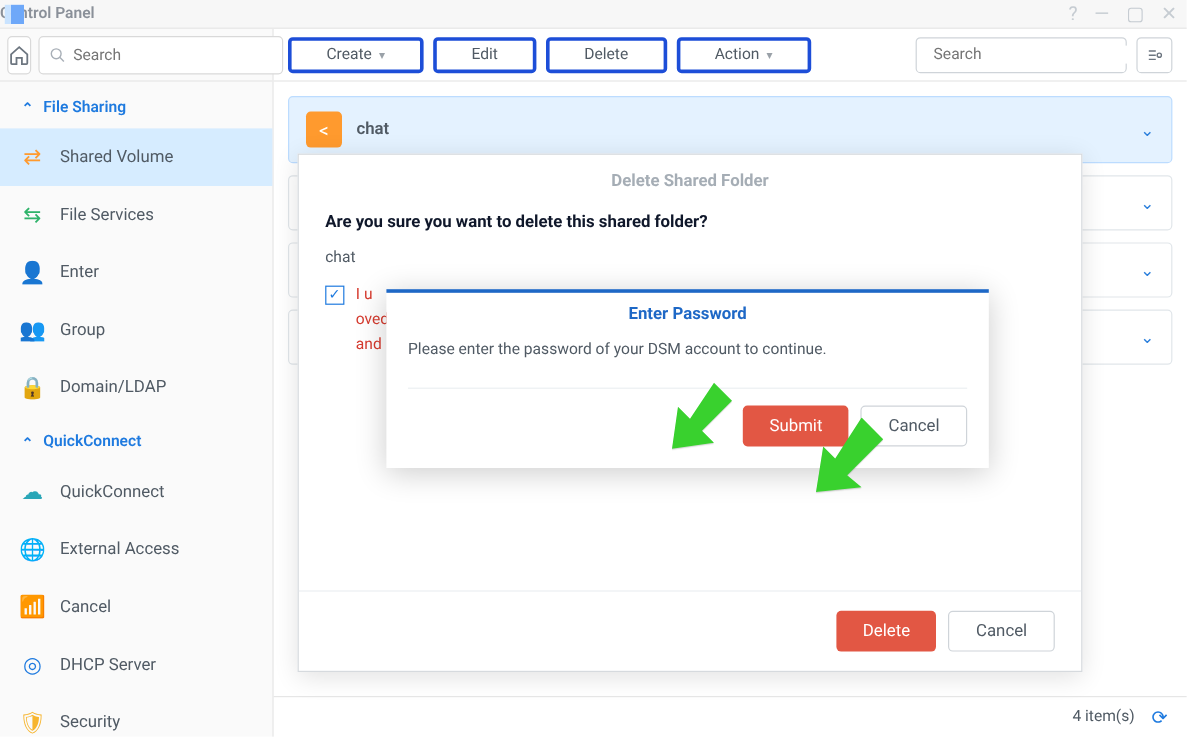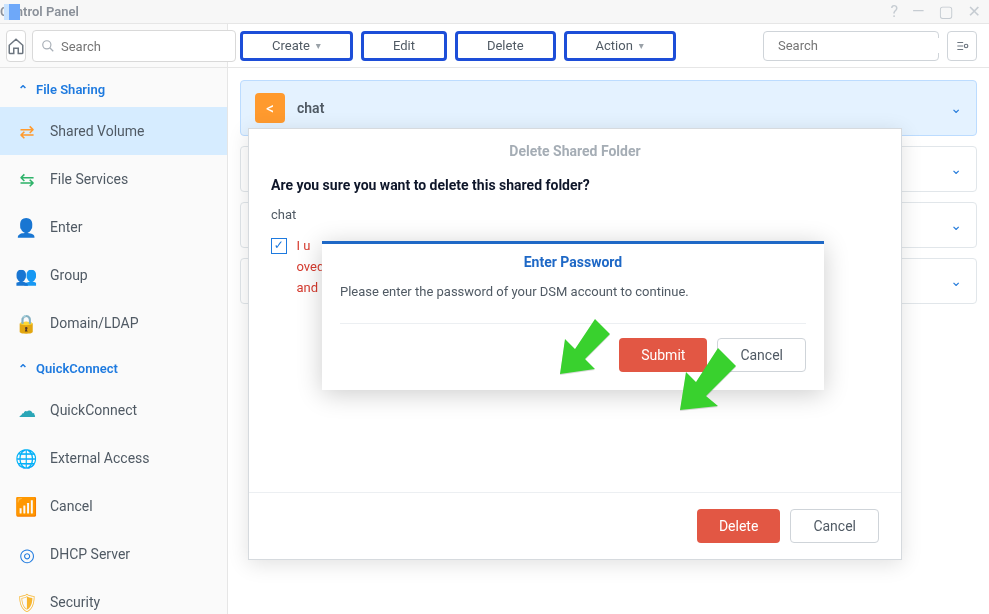--- a/index.html
+++ b/index.html
@@ -210,20 +210,24 @@
       <div class="folder-row" style="height:46px;">
         <div style="flex:1"></div>
         <div class="folder-chev">⌄</div>
       </div>
       <div class="folder-row" style="height:46px;">
         <div style="flex:1"></div>
         <div class="folder-chev">⌄</div>
       </div>
     </div>
 
+    <div class="footer">
+      <span>4 item(s)</span>
+      <span class="reload">⟳</span>
+    </div>
   </div>
 </div>
 
 <div class="dlg1">
   <div class="hdr">Delete Shared Folder</div>
   <div class="body">
     <div class="q">Are you sure you want to delete this shared folder?</div>
     <div class="name">chat</div>
     <div class="ack">
       <div class="cb">✓</div>

